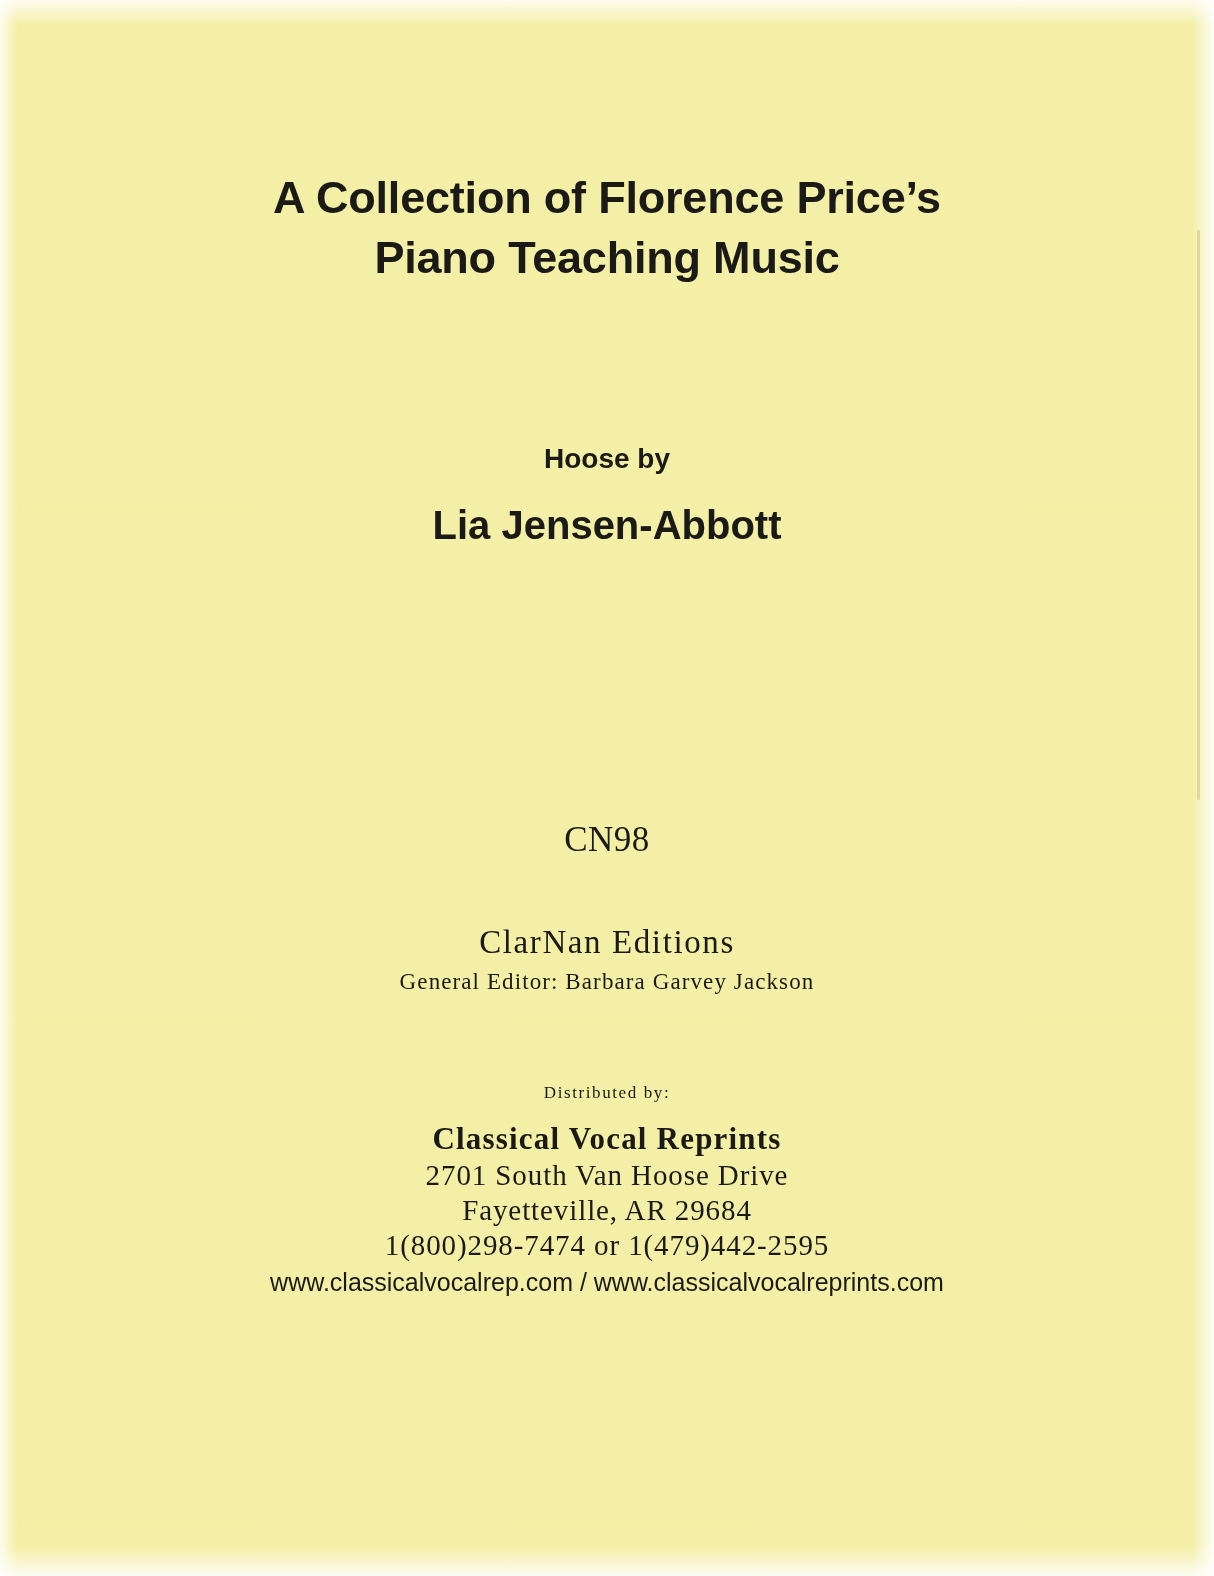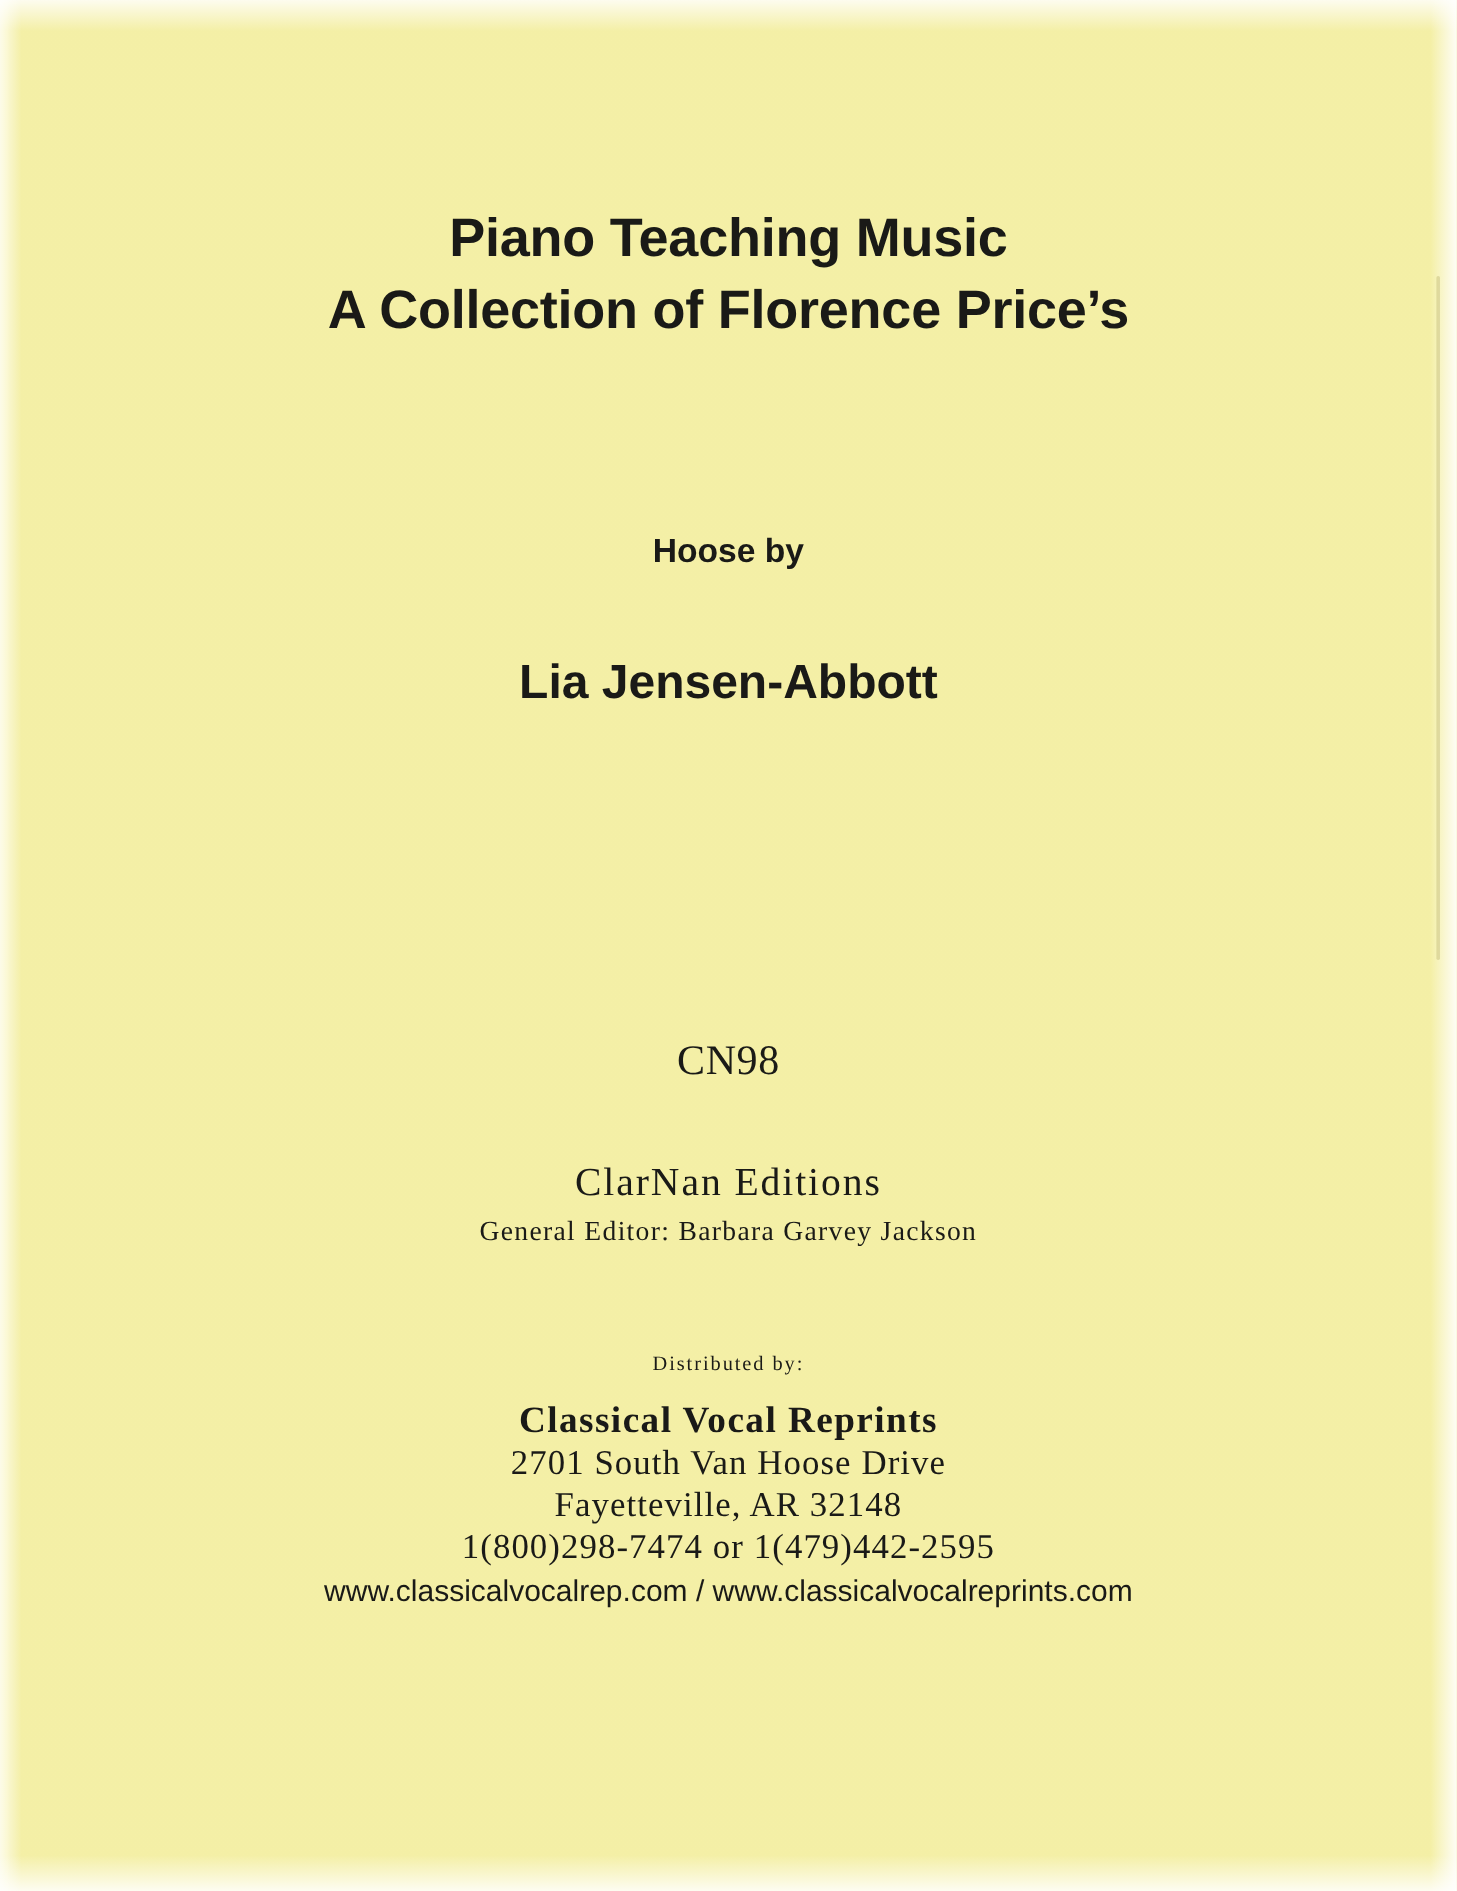--- a/index.html
+++ b/index.html
@@ -95,21 +95,21 @@
   }
 
   .edited-by {
     margin-top: 155px;
     font-family: "Liberation Sans", sans-serif;
     font-weight: bold;
     font-size: 28px;
     color: #1a1a17;
   }
   .editor-name {
-    margin-top: 72px;
+    margin-top: 28px;
     font-family: "Liberation Sans", sans-serif;
     font-weight: bold;
     font-size: 40px;
     color: #1a1a17;
   }
 
   .catalog {
     margin-top: 272px;
     font-family: "Liberation Serif", serif;
     font-size: 35px;
@@ -173,37 +173,37 @@
 <div class="page">
   <div class="edge-top"></div>
   <div class="edge-left"></div>
   <div class="edge-right"></div>
   <div class="edge-bottom"></div>
   <div class="spine-mark"></div>
 
   <div class="content">
 
     <div class="title-block">
+      <div class="title-line">A Collection of Florence Price’s</div>
       <div class="title-line">Piano Teaching Music</div>
-      <div class="title-line">A Collection of Florence Price’s</div>
     </div>
 
     <div class="edited-by">Hoose by</div>
     <div class="editor-name">Lia Jensen-Abbott</div>
 
     <div class="catalog">CN98</div>
 
     <div class="publisher-block">
       <div class="publisher-name">ClarNan Editions</div>
       <div class="general-editor">General Editor: Barbara Garvey Jackson</div>
     </div>
 
     <div class="distributor-block">
       <div class="distributed-by">Distributed by:</div>
       <div class="distributor-name">Classical Vocal Reprints</div>
       <div class="distributor-line">2701 South Van Hoose Drive</div>
-      <div class="distributor-line">Fayetteville, AR 32148</div>
+      <div class="distributor-line">Fayetteville, AR 29684</div>
       <div class="distributor-line">1(800)298-7474 or 1(479)442-2595</div>
       <div class="distributor-web">www.classicalvocalrep.com / www.classicalvocalreprints.com</div>
     </div>
 
   </div>
 </div>
 
 </body></html>

